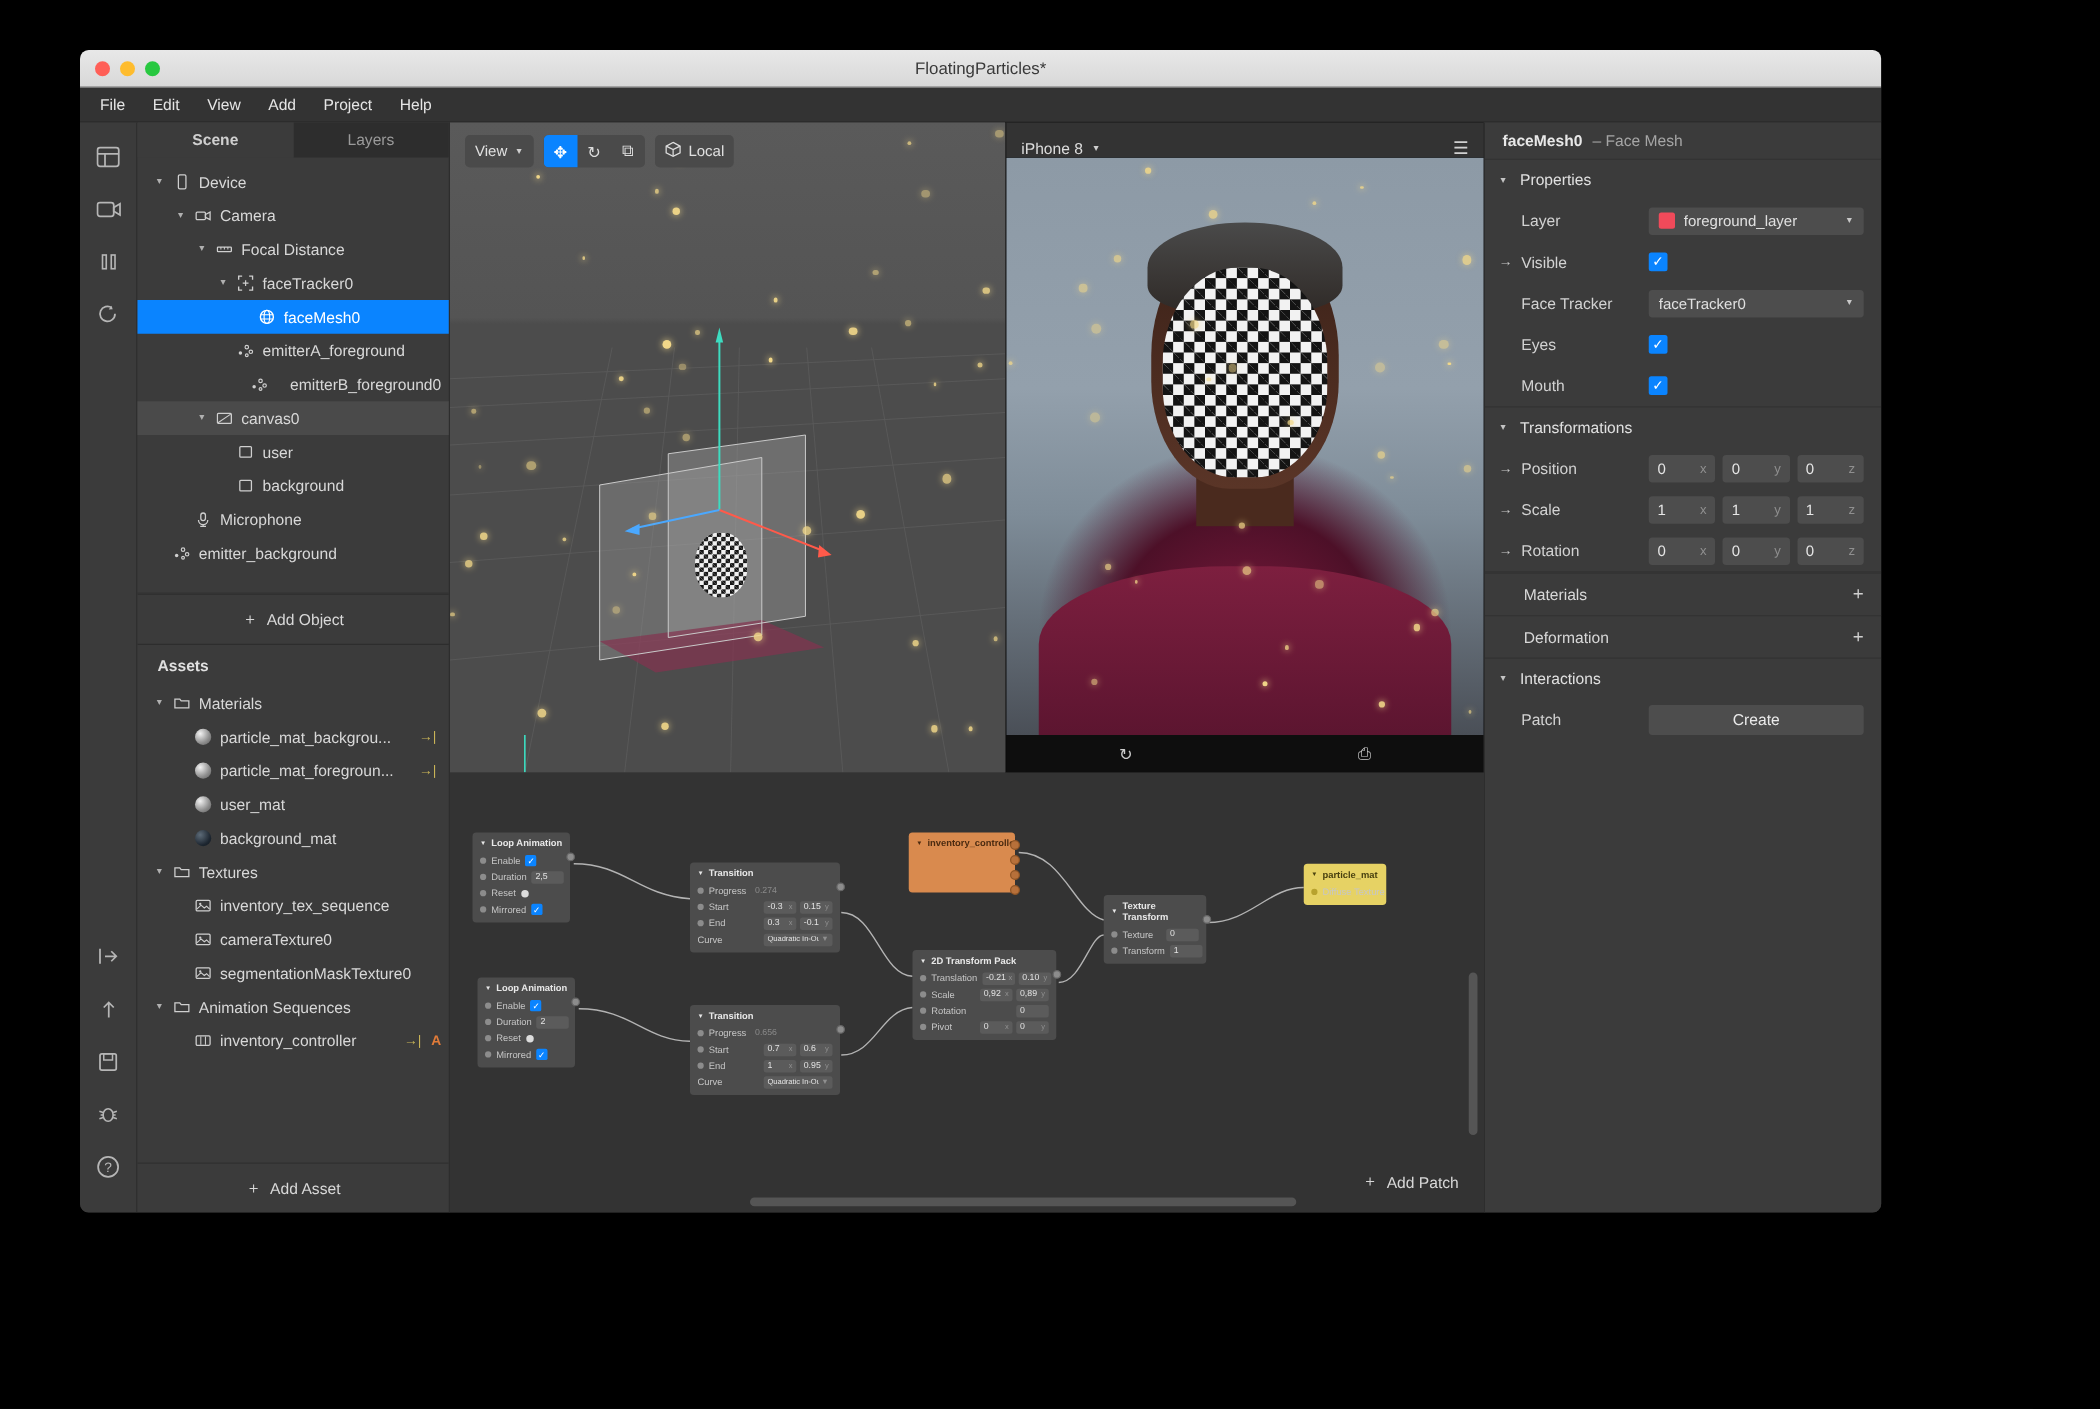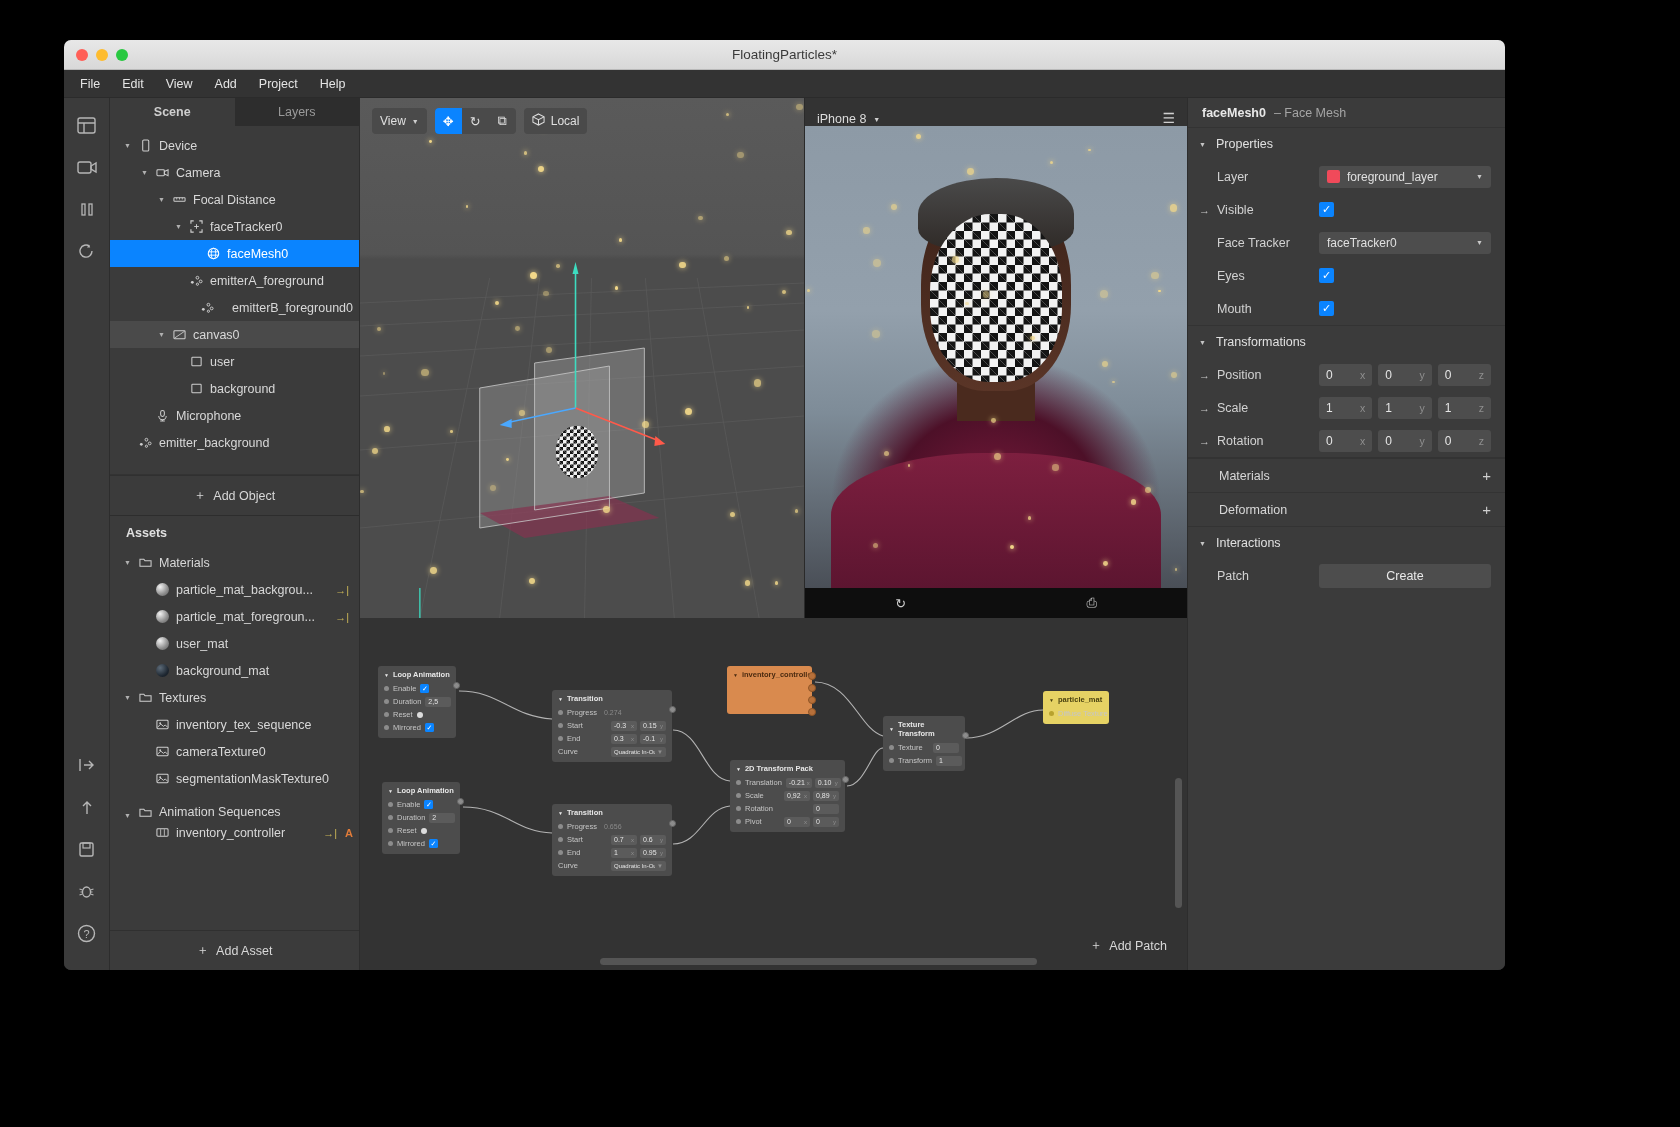--- a/index.html
+++ b/index.html
@@ -590,21 +590,21 @@
             <span class="arrow none">▼</span>
             <span class="t-icon">
               <svg width="13" height="13" viewBox="0 0 14 14">
                 <rect x="1" y="2.5" width="12" height="9" rx="1" fill="none" stroke="#cfcfcf" stroke-width="1.1"></rect>
                 <circle cx="4.5" cy="5.6" r="1" fill="#cfcfcf"></circle>
                 <path d="M1.5 10 L5.2 6.6 L8 9 L10 7.5 L12.5 10" fill="none" stroke="#cfcfcf" stroke-width="1"></path>
               </svg>
             </span>
             <span>segmentationMaskTexture0</span>
           </div>
-          <div class="tree-row" style="padding-left: 14px; align-items: flex-end;">
+          <div class="tree-row" style="padding-left: 14px;">
             <span class="arrow">▼</span>
             <span class="t-icon">
               <svg width="13" height="13" viewBox="0 0 14 14">
                 <path d="M1 3.5 L5.2 3.5 L6.4 5 L13 5 L13 11 L1 11 Z" fill="none" stroke="#cfcfcf" stroke-width="1.1"></path>
               </svg>
             </span>
             <span>Animation Sequences</span>
           </div>
           <div class="tree-row" style="padding-left: 31px;">
             <span class="arrow none">▼</span>

